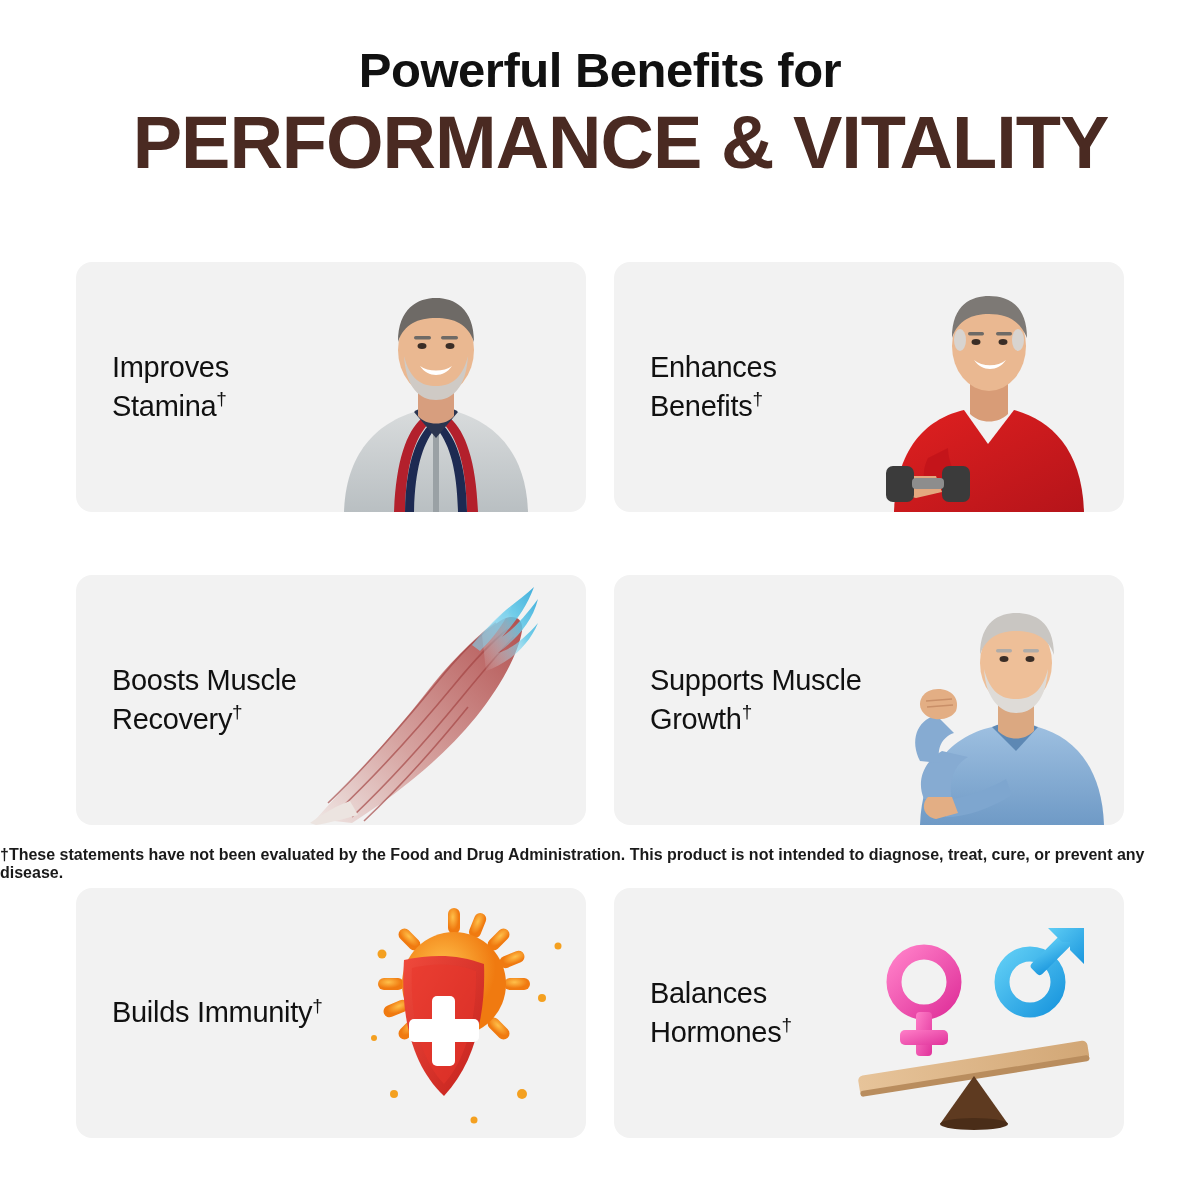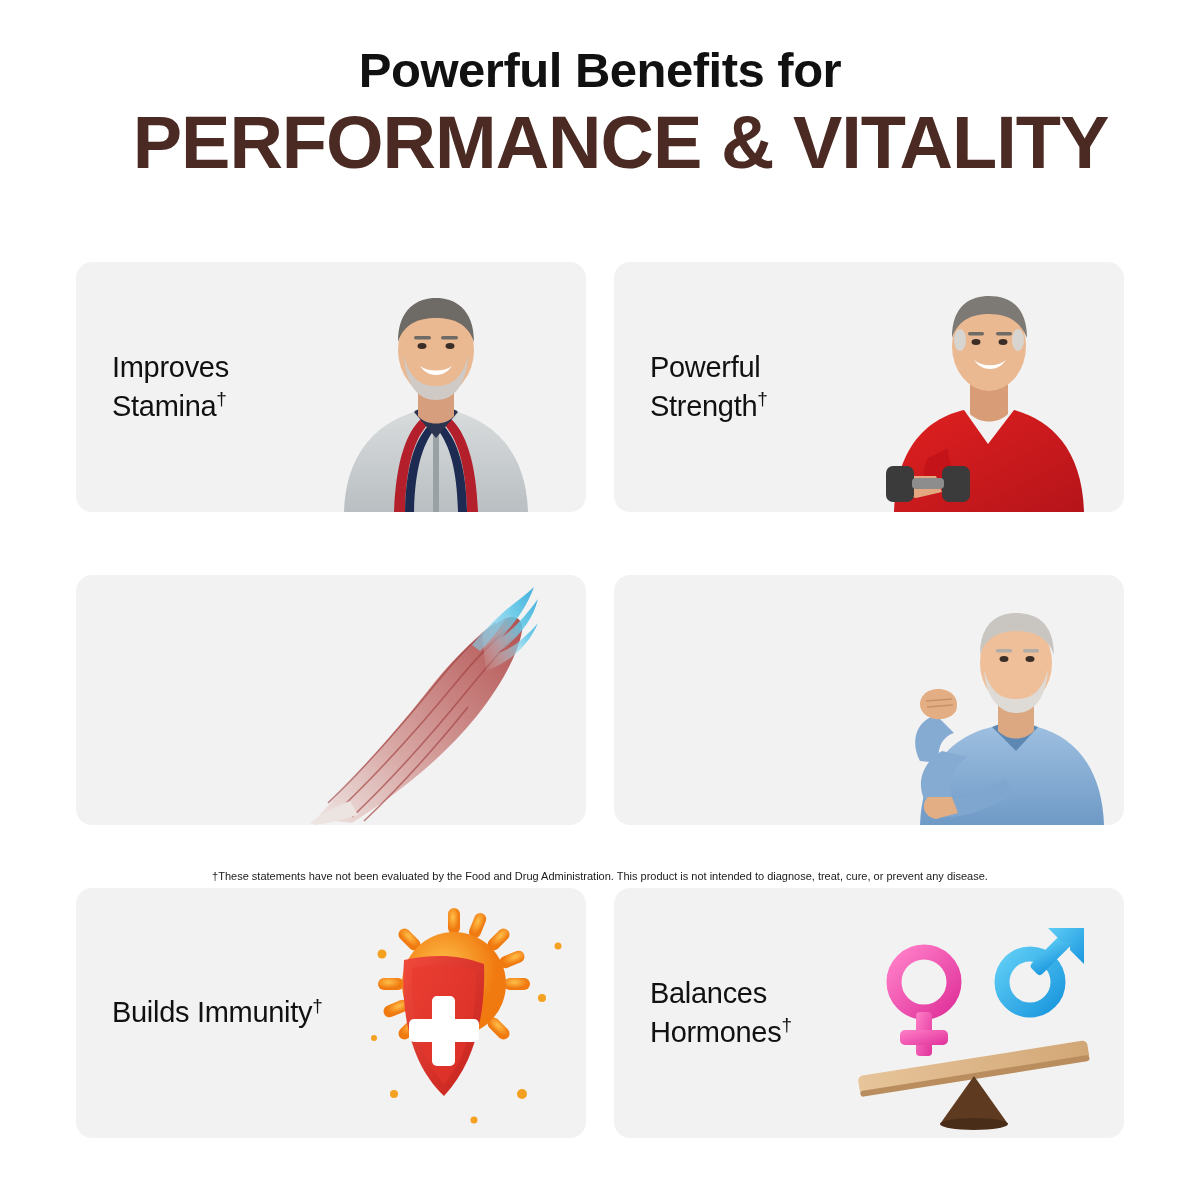--- a/index.html
+++ b/index.html
@@ -71,23 +71,24 @@
     height: 250px;
     z-index: 2;
   }
   .art svg { display: block; width: 100%; height: 100%; }
 
   
   .footnote {
     position: absolute;
     left: 0; right: 0;
     bottom: 22px;
-    text-align: center;
-    font-size: 11px;
+    text-align: left;
+    font-size: 16px;
     color: #1a1a1a;
+    font-weight: bold;
   }
 </style>
 </head>
 <body>
 
 <div class="page">
 
   <div class="heading">
     <div class="heading-line1">Powerful Benefits for</div>
     <div class="heading-line2">PERFORMANCE &amp; VITALITY</div>
@@ -133,21 +134,21 @@
           <rect x="128" y="74" width="17" height="3.5" rx="1.7" fill="#6e6a66"></rect>
           <rect x="155" y="74" width="17" height="3.5" rx="1.7" fill="#6e6a66"></rect>
 
           <path d="M134 104 C142 116 158 116 166 104 C158 110 142 110 134 104 Z" fill="#ffffff"></path>
         </svg>
       </div>
     </div>
 
     <div class="card">
       <div class="card-label">
-        <span>Powerful Strength</span><sup>†</sup>
+        <span>Enhances Benefits</span><sup>†</sup>
       </div>
       <div class="art">
         <svg viewBox="0 0 300 250" xmlns="http://www.w3.org/2000/svg">
           <defs>
             <linearGradient id="rd1" x1="0" y1="0" x2="1" y2="1">
               <stop offset="0%" stop-color="#e02020"></stop>
                 <stop offset="100%" stop-color="#b5141a"></stop>
             </linearGradient>
           </defs>
 
@@ -174,20 +175,23 @@
           <path d="M86 214 C78 222 80 234 92 236 L118 230 L112 214 Z" fill="#e3a87f"></path>
 
           <rect x="62" y="204" width="28" height="36" rx="7" fill="#3b3b3b"></rect>
           <rect x="118" y="204" width="28" height="36" rx="7" fill="#3b3b3b"></rect>
           <rect x="88" y="216" width="32" height="11" rx="4" fill="#8d8d8d"></rect>
         </svg>
       </div>
     </div>
 
     <div class="card">
+      <div class="card-label">
+        <span>Boosts Muscle Recovery</span><sup>†</sup>
+      </div>
       <div class="art">
         <svg viewBox="0 0 300 250" xmlns="http://www.w3.org/2000/svg">
           <defs>
             <linearGradient id="ms1" x1="0" y1="1" x2="1" y2="0">
               <stop offset="0%" stop-color="#efe6e4"></stop>
               <stop offset="40%" stop-color="#d6a3a0"></stop>
               <stop offset="100%" stop-color="#b2504f"></stop>
             </linearGradient>
             <linearGradient id="smk1" x1="0" y1="1" x2="1" y2="0">
               <stop offset="0%" stop-color="#ffffff" stop-opacity="0"></stop>
@@ -207,20 +211,23 @@
 
           <path d="M24 248 C38 238 52 230 64 226 L72 240 C58 244 42 248 30 250 Z" fill="#ece4e0"></path>
 
           <path d="M196 60 C214 36 234 26 248 12 C240 34 228 48 216 62 C228 54 240 40 252 24 C246 48 230 64 212 78 C226 74 240 62 252 48 C242 72 222 88 200 96 Z" fill="url(#smk1)" opacity="0.85"></path>
           <path d="M186 70 C200 52 214 42 226 30 C218 50 206 64 194 76 Z" fill="#7ed2ee" opacity="0.6"></path>
         </svg>
       </div>
     </div>
 
     <div class="card">
+      <div class="card-label">
+        <span>Supports Muscle Growth</span><sup>†</sup>
+      </div>
       <div class="art">
         <svg viewBox="0 0 300 250" xmlns="http://www.w3.org/2000/svg">
           <defs>
             <linearGradient id="bl1" x1="0" y1="0" x2="0" y2="1">
               <stop offset="0%" stop-color="#9dbfe0"></stop>
                 <stop offset="100%" stop-color="#6f9ac6"></stop>
             </linearGradient>
           </defs>
 
           <path d="M96 250 C98 188 132 160 168 152 L214 152 C250 162 278 192 280 250 Z" fill="url(#bl1)"></path>

